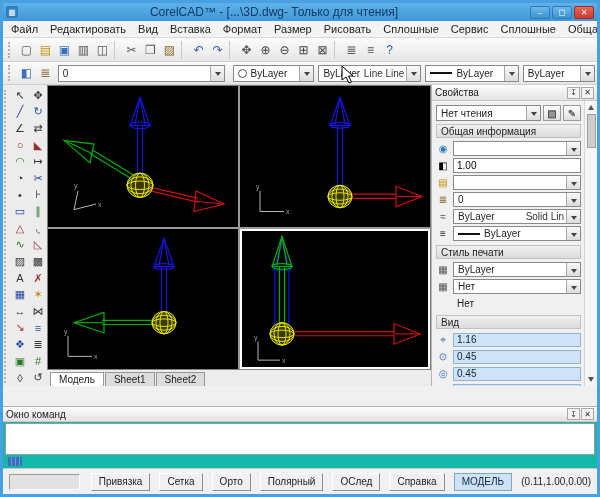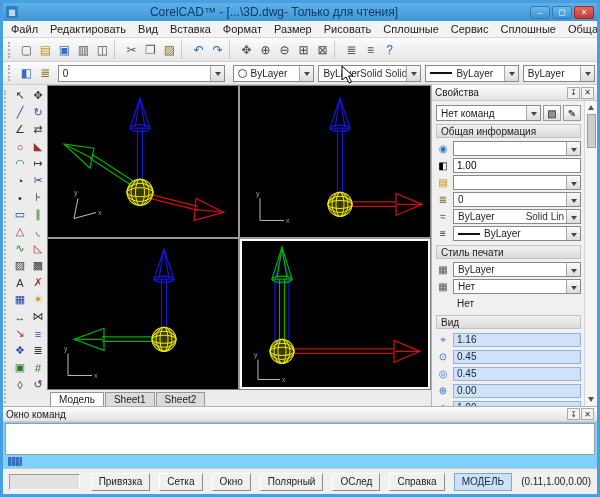--- a/index.html
+++ b/index.html
@@ -107,22 +107,22 @@
 
   [data-name="globe-icon"] { color:#2a7ac0; }
   [data-name="folder-icon"] { color:#c89010; }
   [data-name="layer-icon"] { color:#7a5c20; }
   [data-name="linetype-icon"] { color:#444; }
   [data-name="lineweight-icon"] { color:#222; }
   [data-name="print-style-icon"], [data-name="print-table-icon"] { color:#555; }
   .vrow-icon { color:#3a6fbf; }
 
   
-  .cmdwin { height:62px; flex:0 0 auto; border-top:1px solid #b0b0b0; background:#7dd3fc;
-            display:flex; flex-direction:column; }
+  .cmdwin { height:62px; flex:0 0 auto; border-top:1px solid #b0b0b0; background:#14b8a6;
+            display:flex; flex-direction:column;margin-top:20px; }
   .cmdhead { height:15px; flex:0 0 auto; display:flex; align-items:center; padding:0 3px; font-size:10px;
              background:linear-gradient(#fdfdfd,#e2e2e2); border-bottom:1px solid #cacaca; color:#222; }
   .cmdhead .sp { flex:1; }
   .cmdbody { flex:1; background:#fff; border:1px solid #9a9a9a; margin:1px 2px 0 2px; }
   .cmdfoot { height:13px; flex:0 0 auto; display:flex; align-items:center; padding:0 5px; gap:4px; }
   .kbd-ic { width:14px; height:9px; border-radius:1px;
             background:repeating-linear-gradient(90deg,#3a6ebf 0 3px,#6b97d8 3px 4px); }
 
   
   .statusbar { height:26px; flex:0 0 auto; display:flex; align-items:center; padding:0 6px; gap:3px;
@@ -248,21 +248,21 @@
       </span>
     <span class="combo cb-layer" data-name="layer-combobox">
         <span>0</span>
       </span>
     <span class="combo cb-color" data-name="color-combobox">
         <span class="swatch" data-name="color-swatch-icon"></span>
         <span>ByLayer</span>
       </span>
     <span class="combo cb-ltype" data-name="linetype-combobox">
         <span>ByLayer</span>
-        <span class="lt-preview">Solid Solid</span>
+        <span class="lt-preview">Line Line</span>
       </span>
     <span class="combo cb-lweight" data-name="lineweight-combobox">
         <span class="lw-line" data-name="lineweight-preview-icon"></span>
         <span>ByLayer</span>
       </span>
     <span class="combo cb-lstyle" data-name="linestyle-combobox">
         <span>ByLayer</span>
       </span>
   </div>
 
@@ -547,21 +547,21 @@
       <div class="rphead">
         <span data-name="properties-panel-title">Свойства</span>
         <span class="sp"></span>
         <span class="phbtn" data-name="pin-icon">↧</span>
         <span class="phbtn" data-name="panel-close-icon">✕</span>
       </div>
       <div class="rpbody">
         <div class="rpcontent">
           <div class="selrow">
             <span class="combo" data-name="selection-combobox">
-                <span>Нет команд</span>
+                <span>Нет чтения</span>
               </span>
             <span class="pbtn" data-name="select-entities-button">
                 <span>▧</span>
               </span>
             <span class="pbtn" data-name="edit-properties-button">
                 <span>✎</span>
               </span>
           </div>
 
           <div class="secbar" data-name="section-general">
@@ -690,21 +690,21 @@
     <span class="stfield" data-name="status-message-field"></span>
     <span style="display:flex;gap:9px;align-items:center;">
 
     <span class="stbtn" data-name="status-snap">
           <span>Привязка</span>
         </span>
         <span class="stbtn" data-name="status-grid">
           <span>Сетка</span>
         </span>
         <span class="stbtn" data-name="status-ortho">
-          <span>Окно</span>
+          <span>Орто</span>
         </span>
         <span class="stbtn" data-name="status-polar">
           <span>Полярный</span>
         </span>
         <span class="stbtn" data-name="status-etrack">
           <span>ОСлед</span>
         </span>
         <span class="stbtn" data-name="status-lineweight">
           <span>Справка</span>
         </span>

